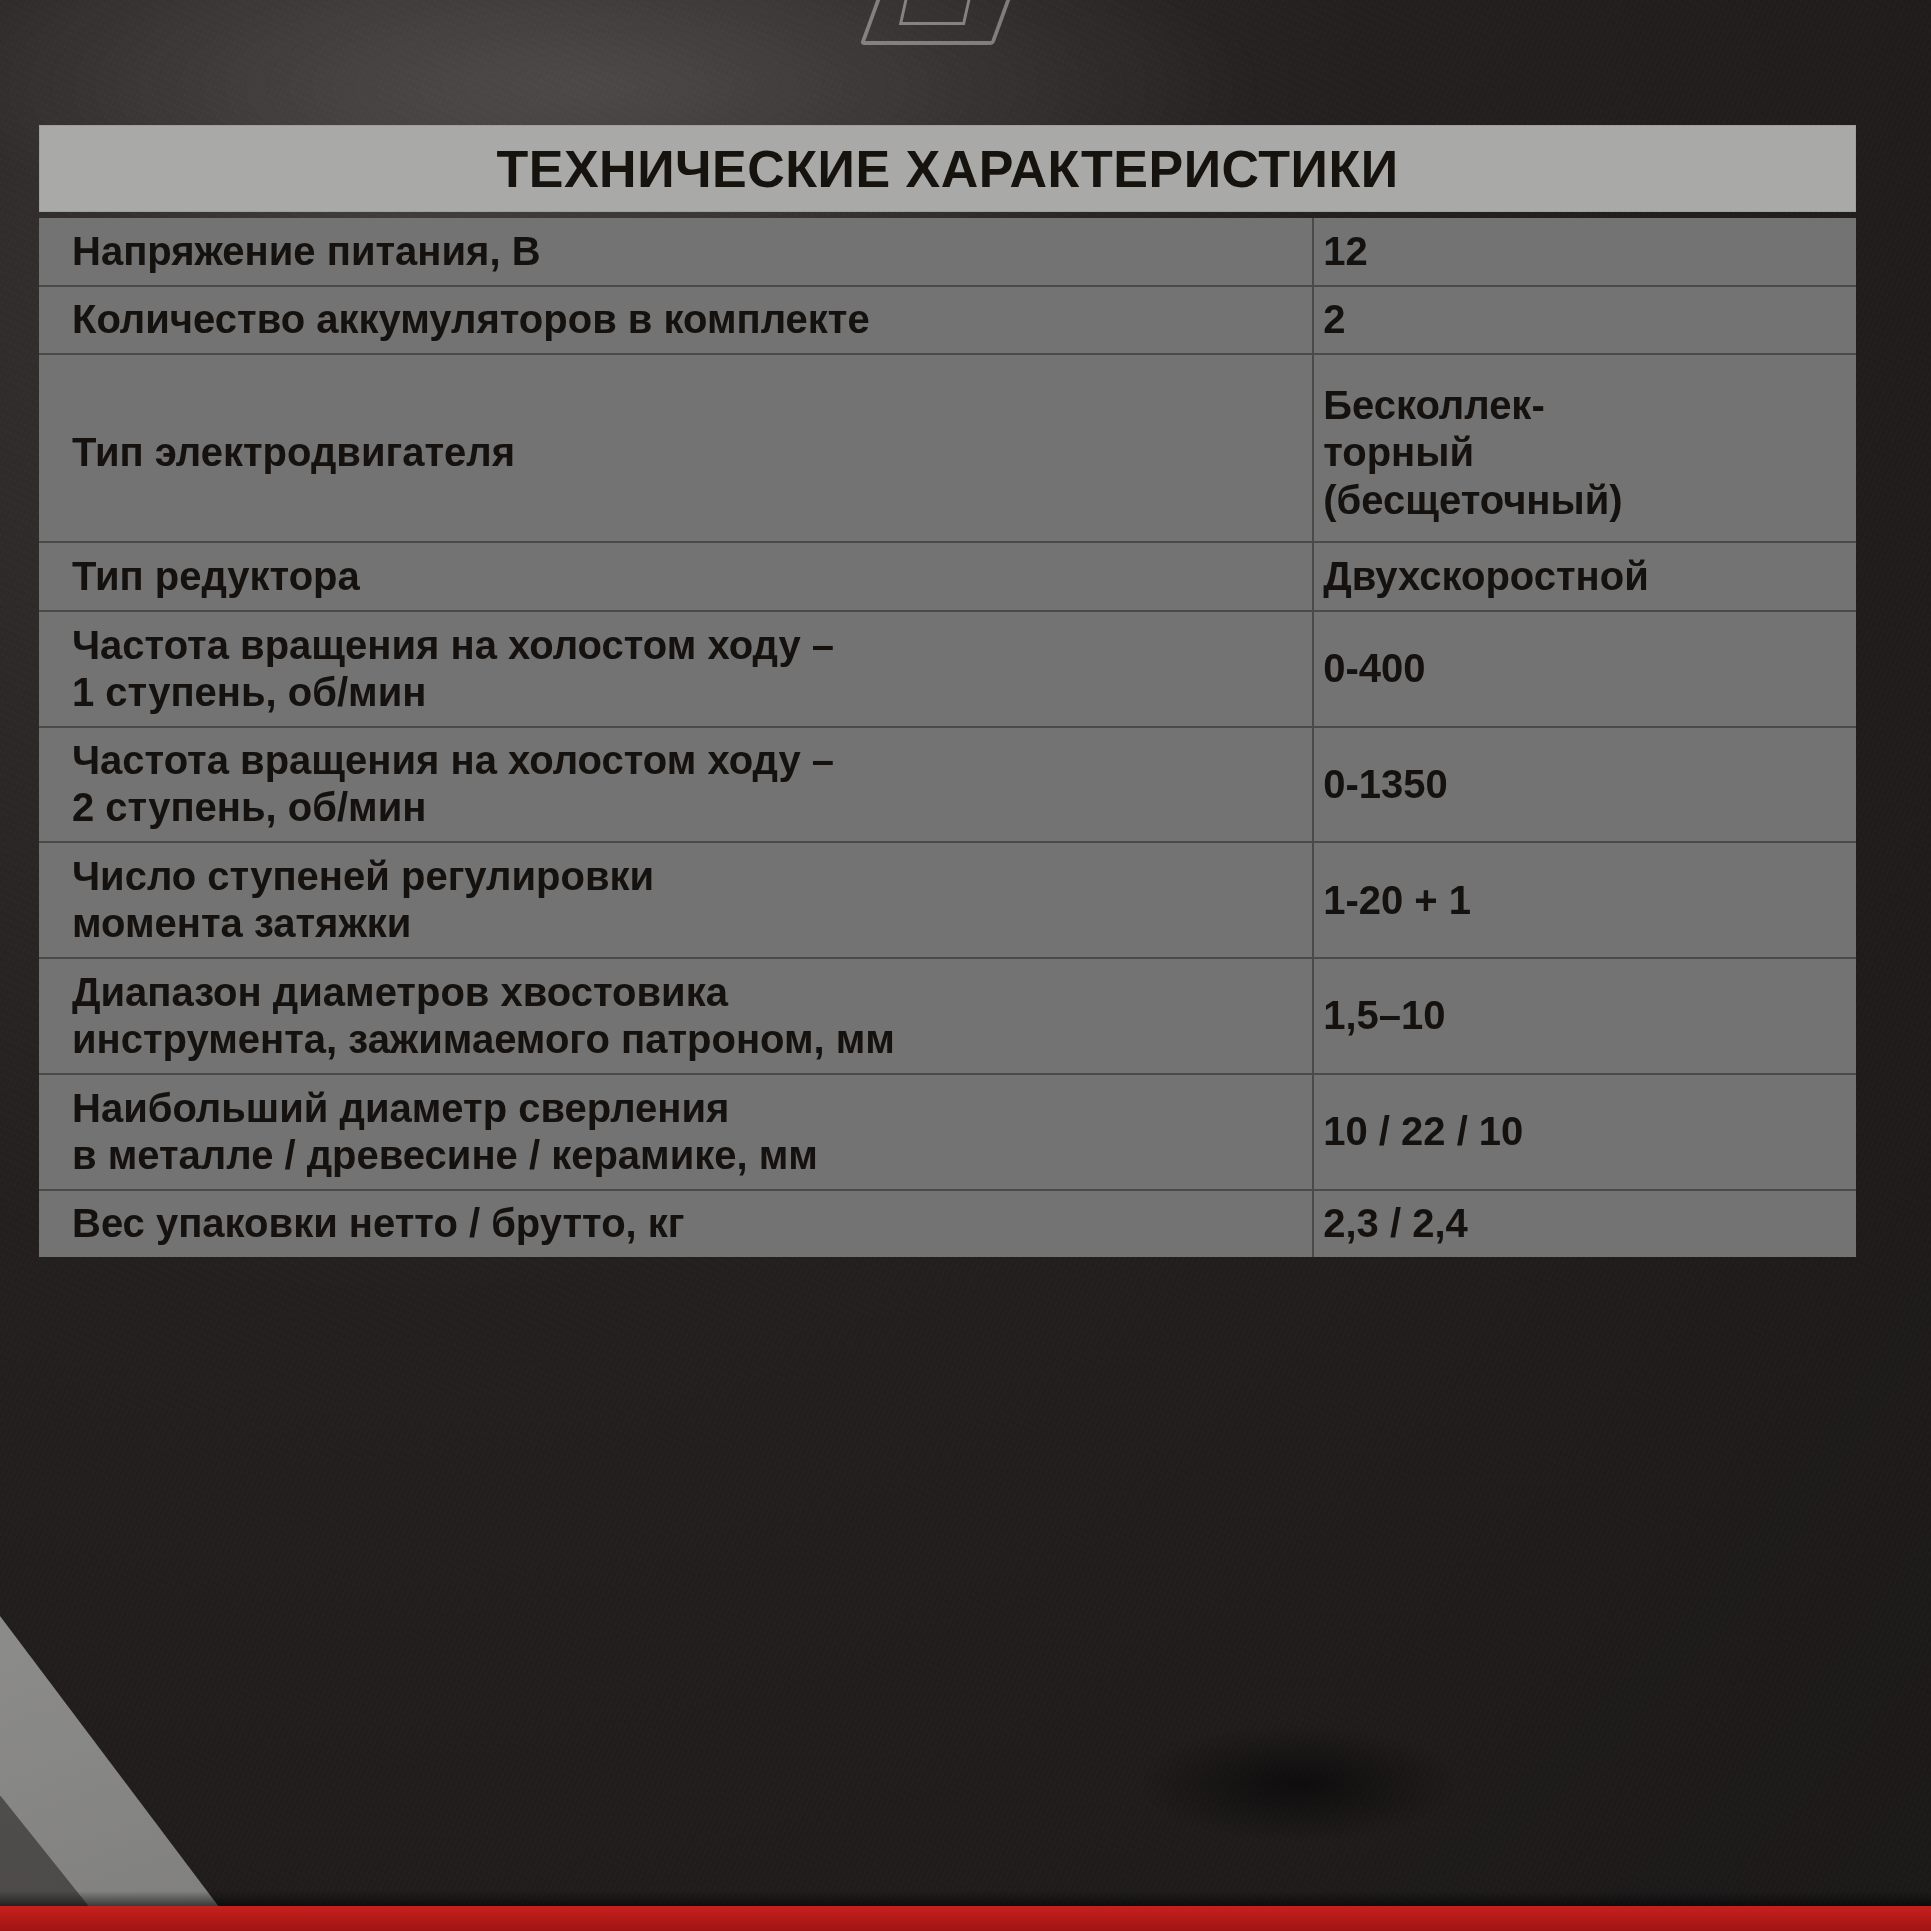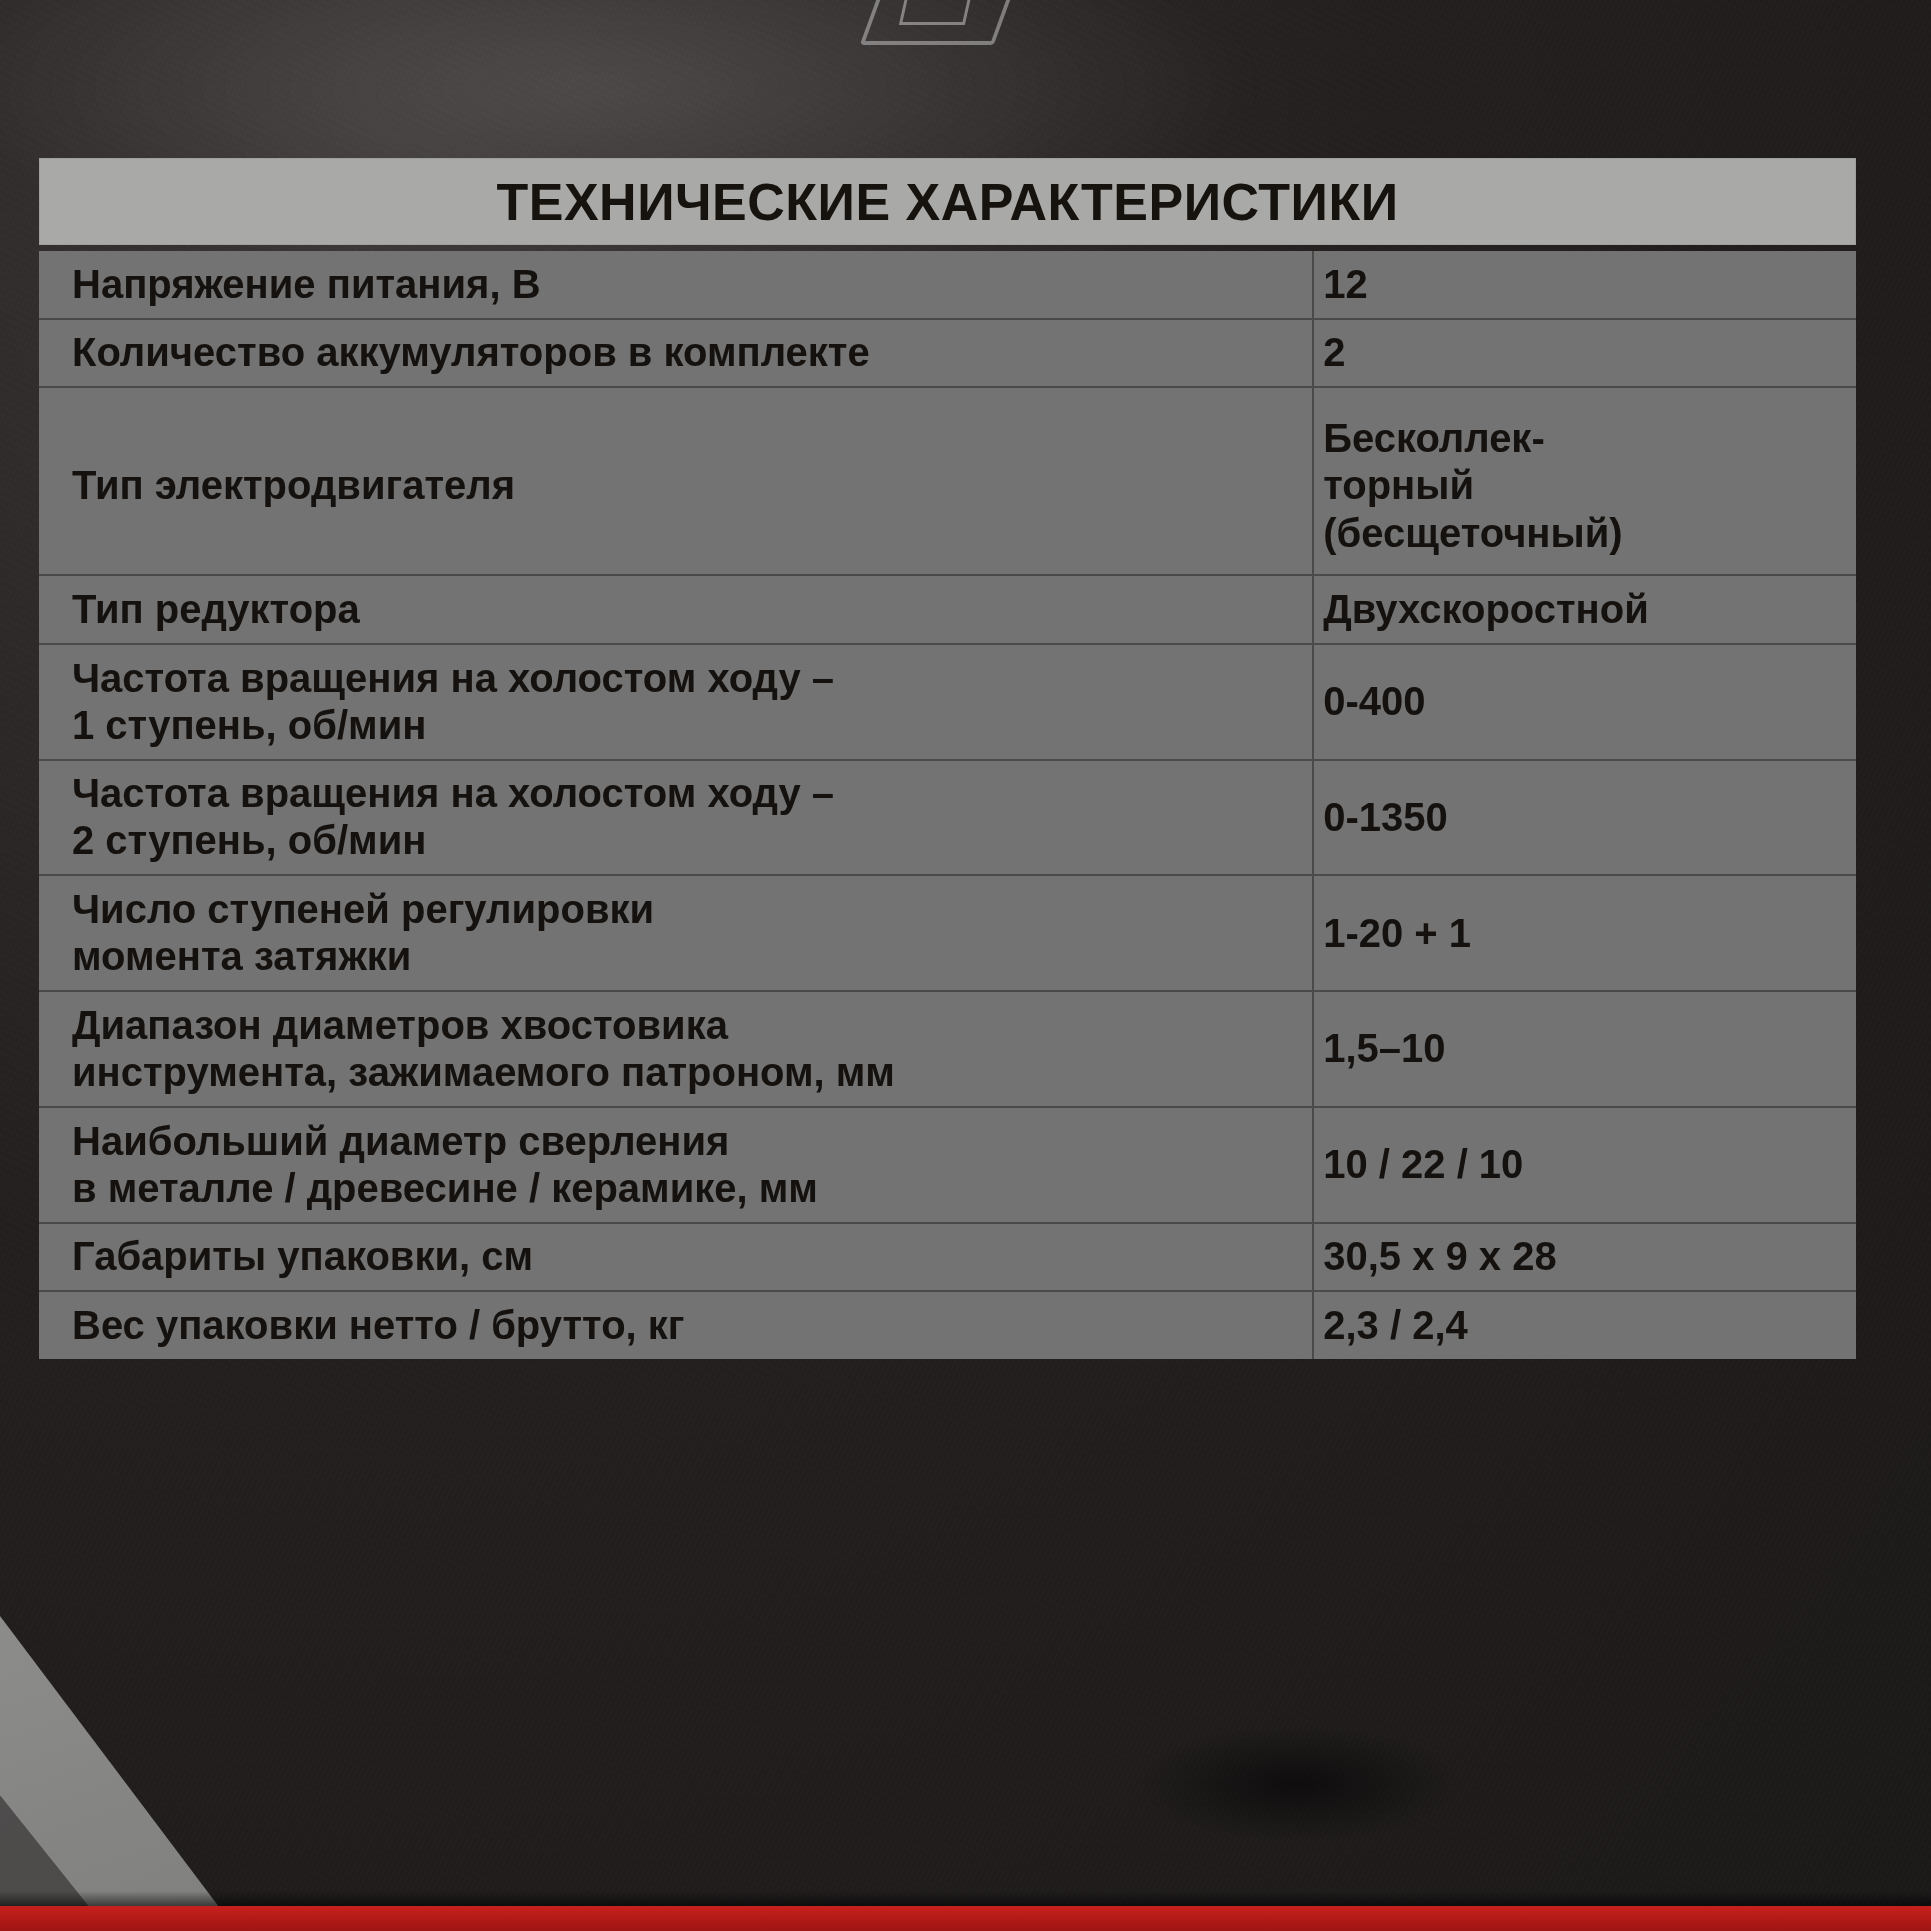--- a/index.html
+++ b/index.html
@@ -102,21 +102,21 @@
     position: absolute;
     left: 1139px; bottom: 89px;
     width: 319px; height: 116px;
     background: radial-gradient(ellipse at center, rgba(0,0,0,.55) 0%, rgba(0,0,0,0) 72%);
   }
 
   
   .spec-panel {
     position: absolute;
     left: 39px;
-    top: 158px;
+    top: 125px;
     width: 1817px;
     background: transparent;
   }
   .spec-title {
     background: #a9a9a7;
     color: #16130f;
     font-size: 52px;
     font-weight: bold;
     text-align: center;
     letter-spacing: 0.5px;
@@ -209,24 +209,20 @@
           <td class="col-param nowrap-lines">Диапазон диаметров хвостовика
 инструмента, зажимаемого патроном, мм</td>
           <td class="col-value nowrap-lines">1,5–10</td>
         </tr>
         <tr>
           <td class="col-param nowrap-lines">Наибольший диаметр сверления
 в металле / древесине / керамике, мм</td>
           <td class="col-value nowrap-lines">10 / 22 / 10</td>
         </tr>
         <tr>
-          <td class="col-param nowrap-lines">Габариты упаковки, см</td>
-          <td class="col-value nowrap-lines">30,5 x 9 x 28</td>
-        </tr>
-        <tr>
           <td class="col-param nowrap-lines">Вес упаковки нетто / брутто, кг</td>
           <td class="col-value nowrap-lines">2,3 / 2,4</td>
         </tr>
       </tbody>
     </table>
   </div>
 
   <div class="red-stripe-shadow"></div>
   <div class="red-stripe"></div>
 </div>

